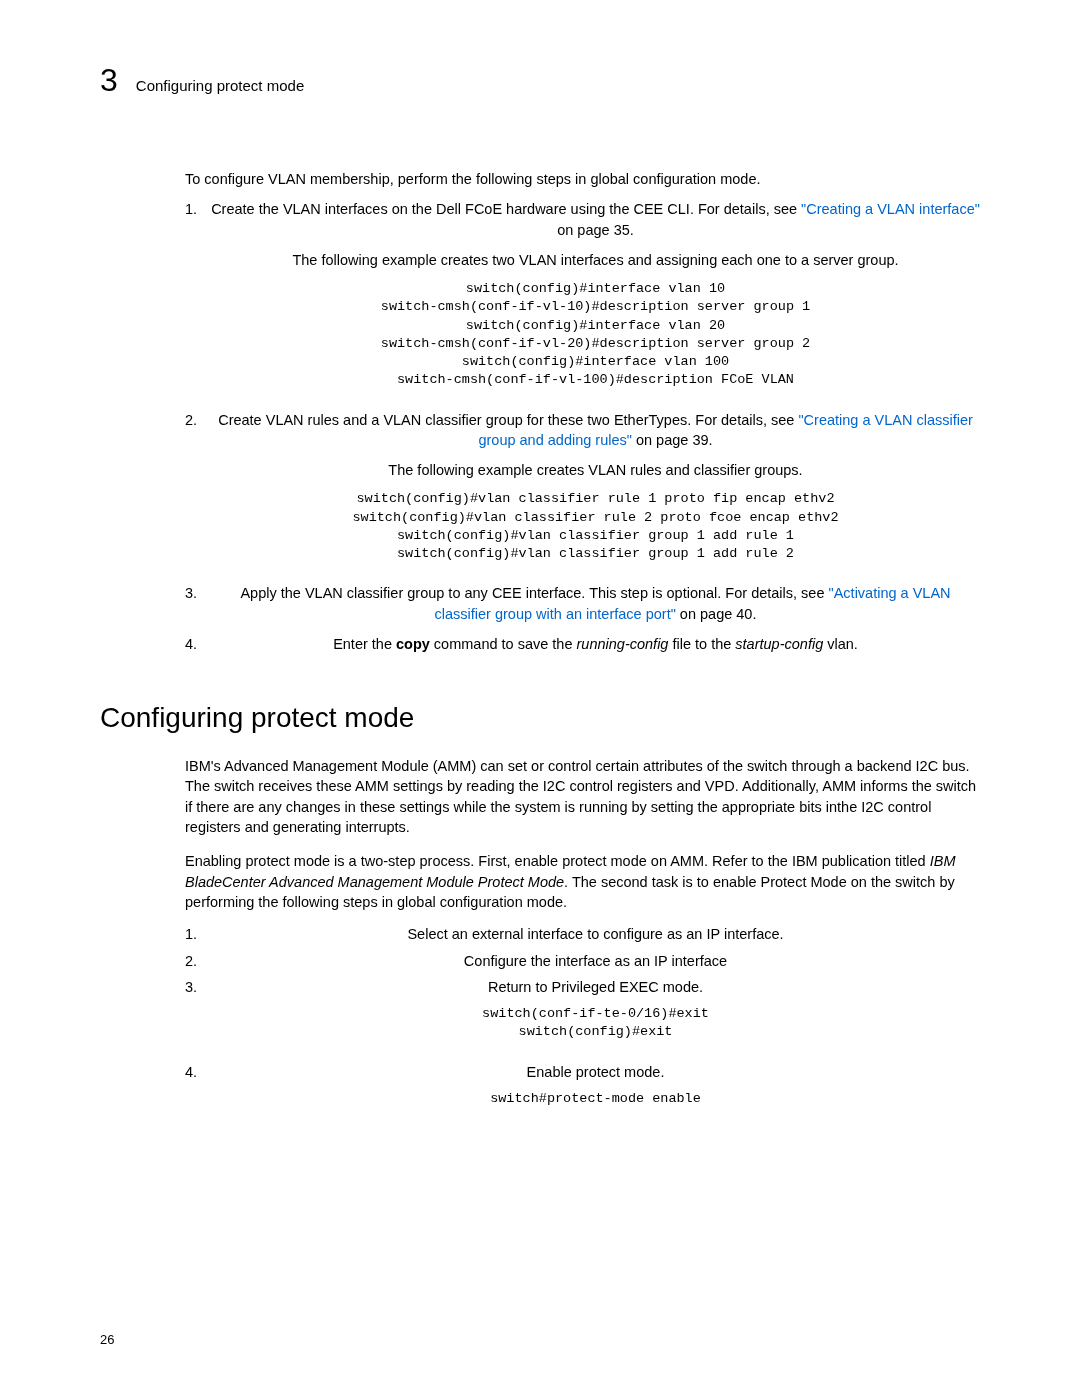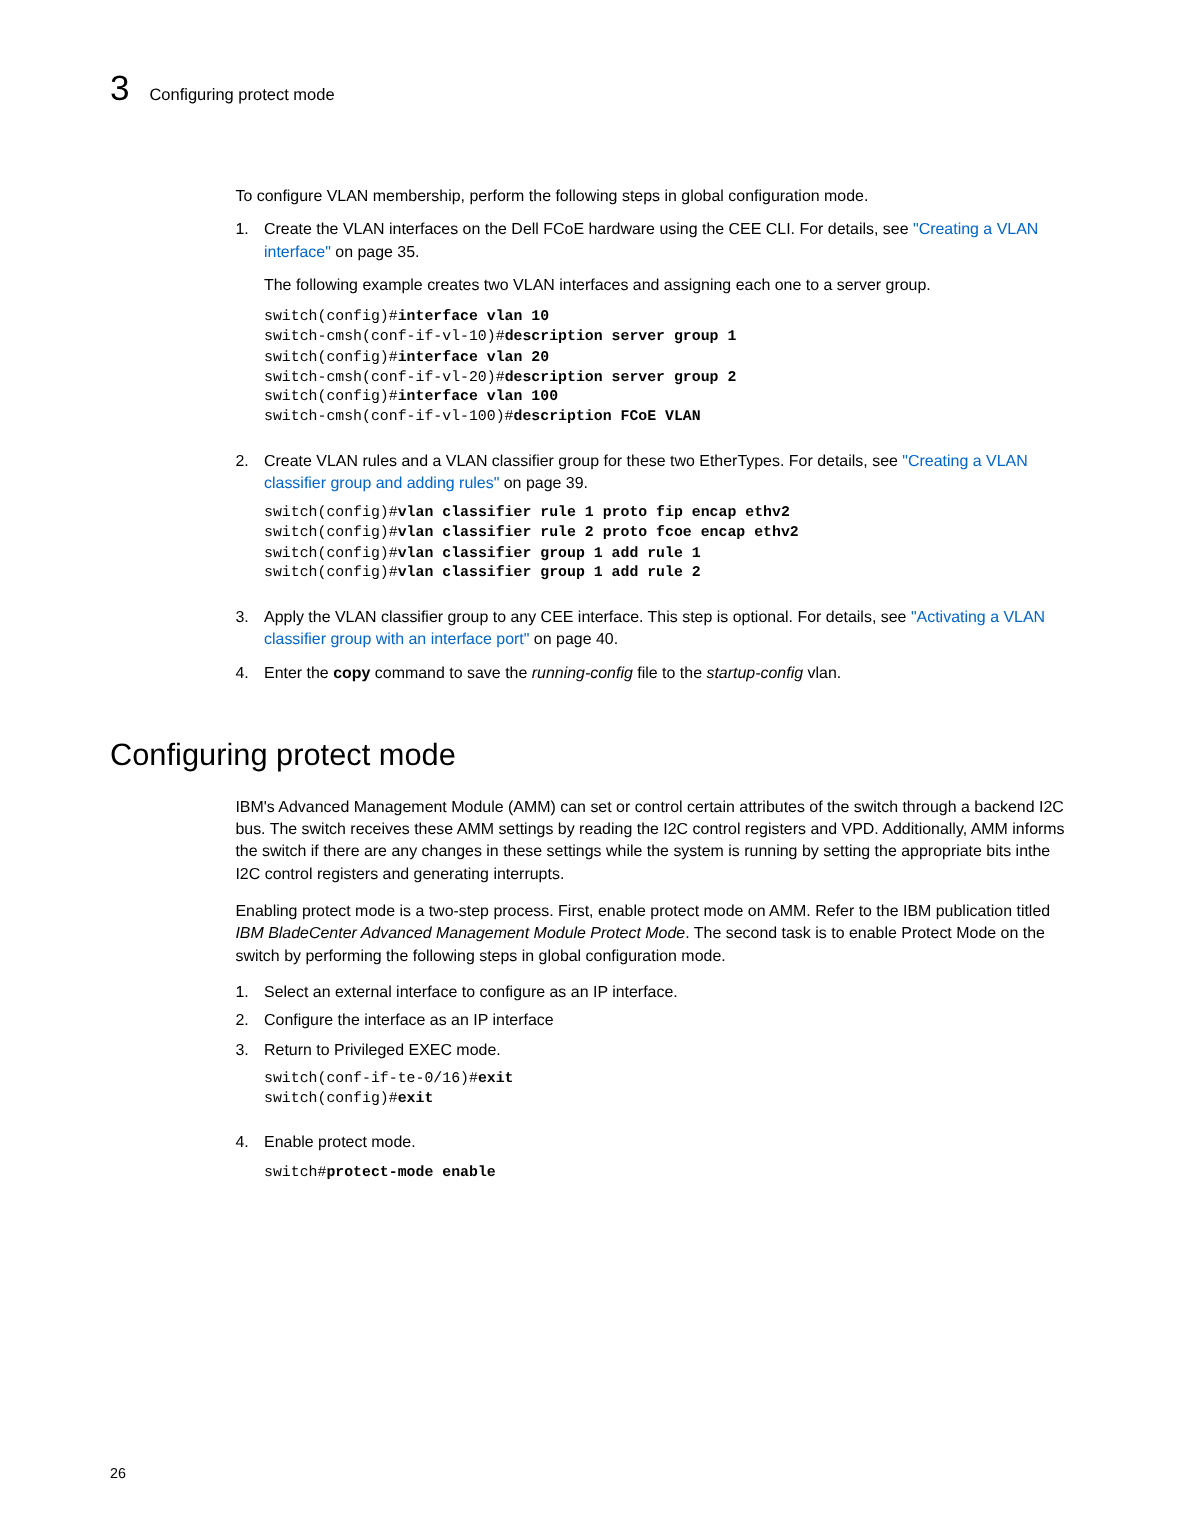--- a/index.html
+++ b/index.html
@@ -20,54 +20,55 @@
     .chapter-num {
       font-size: 32px;
       font-weight: normal;
       margin-right: 18px;
     }
     .header-title {
       font-size: 15px;
       font-weight: normal;
     }
     .content-area {
-      margin-left: 114px;
+      margin-left: 85px;
       font-size: 14.5px;
       line-height: 1.4;
     }
     .para {
       margin-bottom: 10px;
     }
     .step {
       display: flex;
       margin-bottom: 6px;
     }
     .step-num {
       min-width: 26px;
     }
     .step-body {
       flex: 1;
+      text-align: center;
     }
     .link {
       color: #0066cc;
     }
     .sub-para {
       margin-top: 10px;
       margin-bottom: 10px;
     }
     .code-block {
       font-family: "Courier New", Courier, monospace;
       font-size: 13.5px;
       white-space: pre;
       margin-top: 8px;
       margin-bottom: 14px;
       line-height: 1.35;
     }
     .cmd-bold {
-      font-weight: bold;
+      font-weight: normal;
     }
     .section-heading {
       font-size: 28px;
       font-weight: normal;
       margin-top: 48px;
       margin-bottom: 22px;
       margin-left: 0;
     }
     .italic {
       font-style: italic;
@@ -115,20 +116,21 @@
 <span>switch-cmsh(conf-if-vl-20)#</span><span class="cmd-bold">description server group 2</span>
 <span>switch(config)#</span><span class="cmd-bold">interface vlan 100</span>
 <span>switch-cmsh(conf-if-vl-100)#</span><span class="cmd-bold">description FCoE VLAN</span></div>
     </div>
   </div>
 
   <div class="step">
     <div class="step-num">2.</div>
     <div class="step-body">
       <span>Create VLAN rules and a VLAN classifier group for these two EtherTypes. For details, see </span><span class="link">"Creating a VLAN classifier group and adding rules"</span><span> on page 39.</span>
+      <p class="sub-para">The following example creates VLAN rules and classifier groups.</p>
       <div class="code-block"><span>switch(config)#</span><span class="cmd-bold">vlan classifier rule 1 proto fip encap ethv2</span>
 <span>switch(config)#</span><span class="cmd-bold">vlan classifier rule 2 proto fcoe encap ethv2</span>
 <span>switch(config)#</span><span class="cmd-bold">vlan classifier group 1 add rule 1</span>
 <span>switch(config)#</span><span class="cmd-bold">vlan classifier group 1 add rule 2</span></div>
     </div>
   </div>
 
   <div class="step">
     <div class="step-num">3.</div>
     <div class="step-body">

